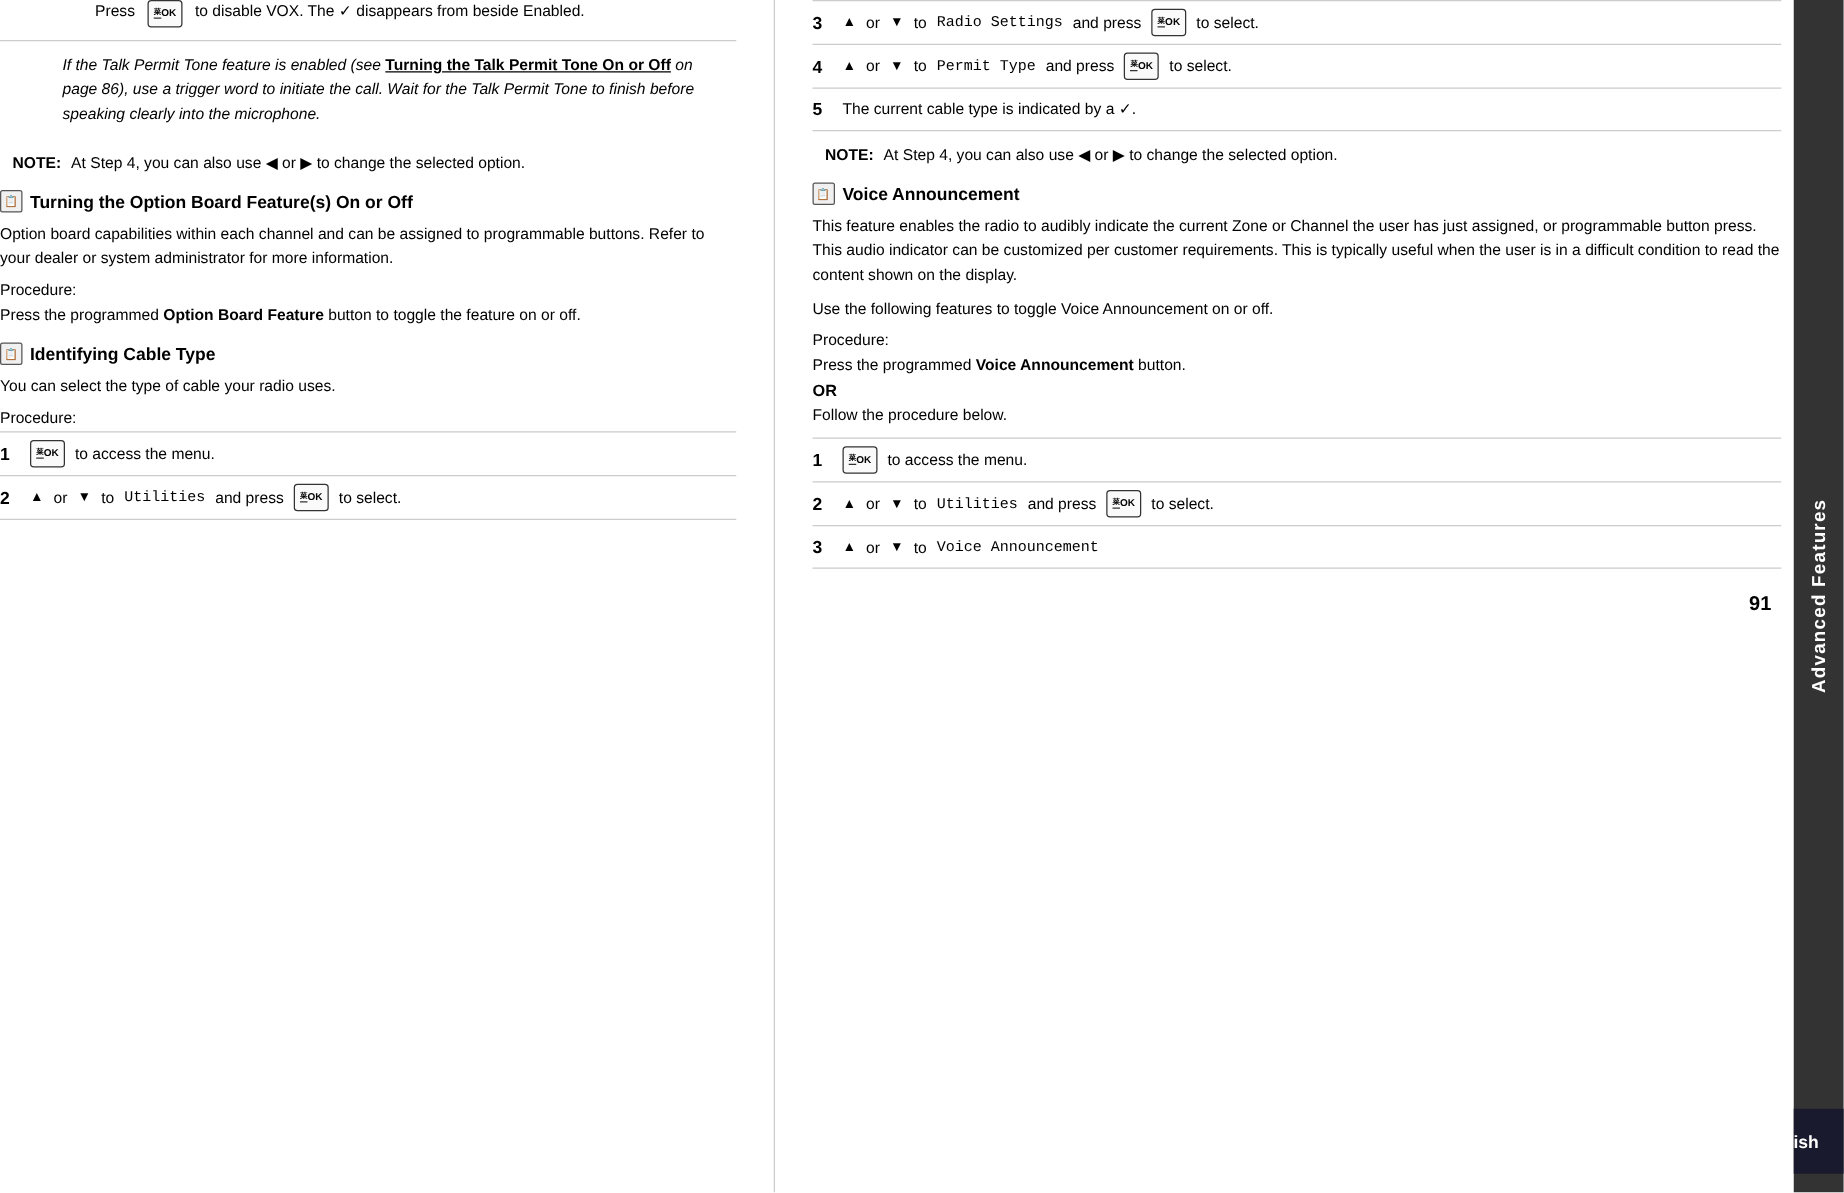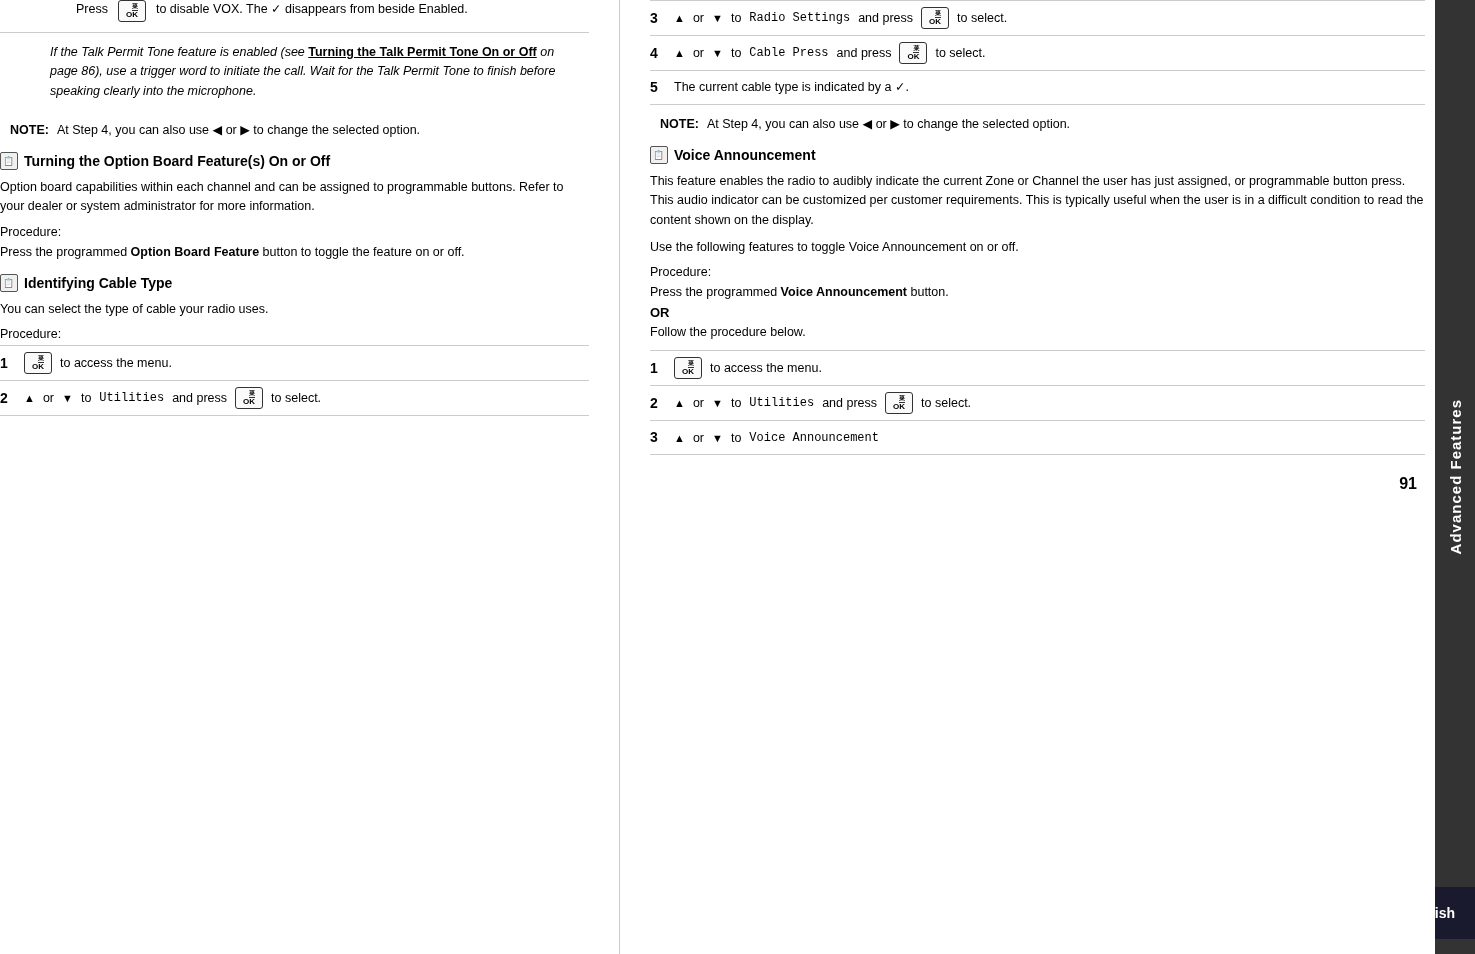--- a/index.html
+++ b/index.html
@@ -163,21 +163,21 @@
       font-size: 8px;
       font-weight: bold;
       flex-shrink: 0;
       background: #fafafa;
       line-height: 1;
       text-align: center;
     }
 
     .ok-btn-inner {
       display: flex;
-      flex-direction: column;
+      flex-direction: row;
       align-items: flex-end;
       line-height: 1;
     }
 
     .ok-btn-menu { font-size: 6px; border-bottom: 0.5px solid #333; padding-bottom: 1px; }
     .ok-btn-ok { font-size: 8px; font-weight: bold; }
 
     .arrow-up { font-size: 11px; }
     .arrow-down { font-size: 11px; }
 
@@ -307,21 +307,21 @@
         </span>
         <span>to select.</span>
       </div>
 
       <div class="step-row">
         <span class="step-num">4</span>
         <span class="arrow-up">▲</span>
         <span class="or-text">or</span>
         <span class="arrow-down">▼</span>
         <span>to</span>
-        <span class="monospace">Cable Press</span>
+        <span class="monospace">Permit Type</span>
         <span>and press</span>
         <span class="ok-btn">
           <span class="ok-btn-inner">
             <span class="ok-btn-menu">菜</span>
             <span class="ok-btn-ok">OK</span>
           </span>
         </span>
         <span>to select.</span>
       </div>
 

